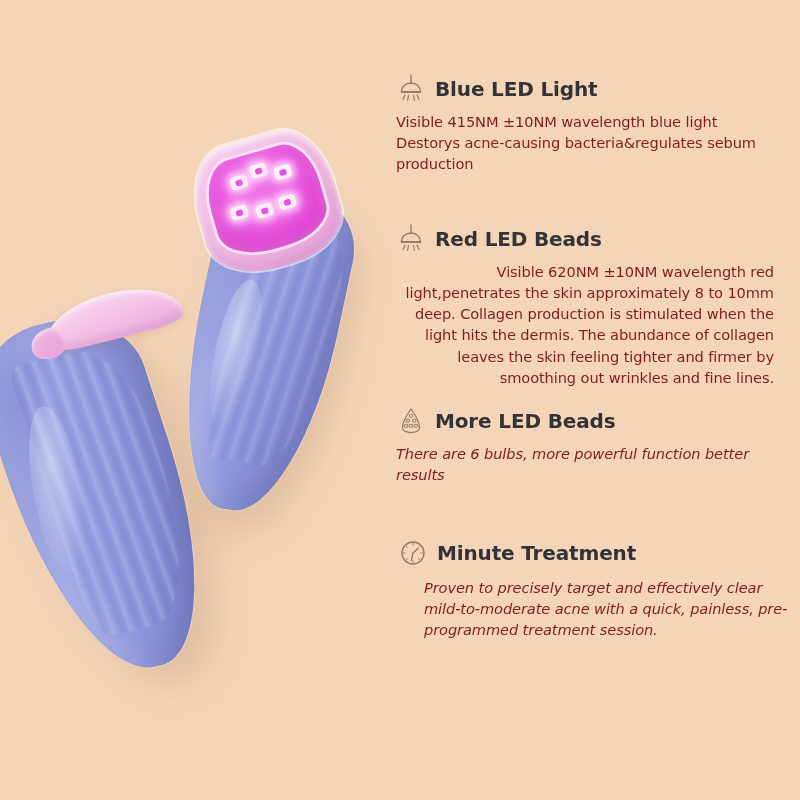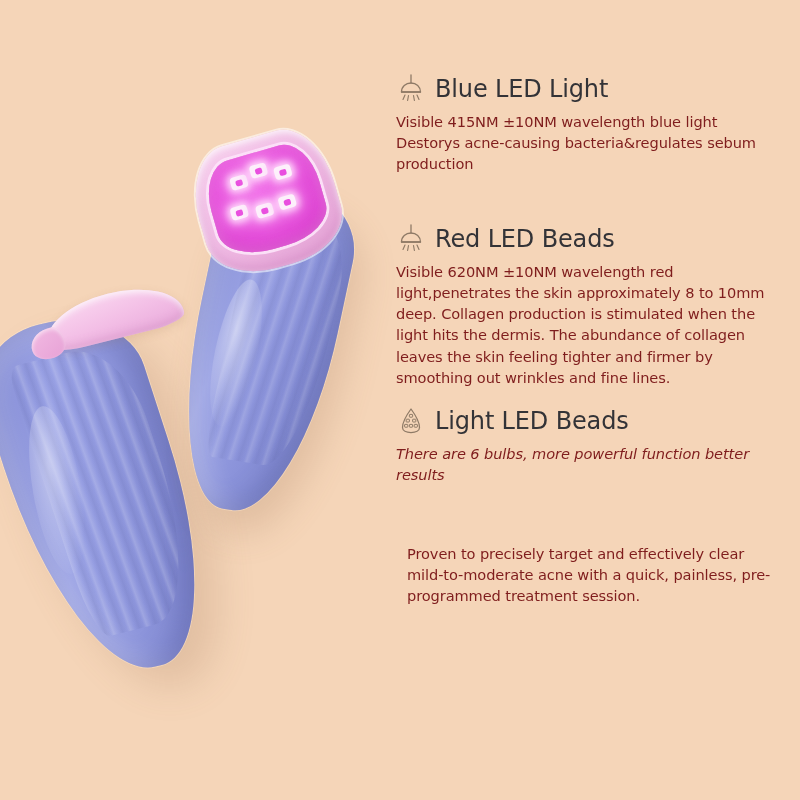--- a/index.html
+++ b/index.html
@@ -265,50 +265,50 @@
   }
 
   .feat-icon {
     width:30px; height:32px;
     flex:0 0 30px;
     display:block;
     color:#8e7a66;
   }
 
   .feat-title {
-    font-size:24px;
-    font-weight:normal;
+    font-size:20px;
+    font-weight:bold;
     color:#333337;
     letter-spacing:-0.15px;
     white-space:nowrap;
     font-family:"DejaVu Sans", sans-serif;
   }
 
   .feat-body {
     margin-top:5px;
     font-size:14.6px;
     line-height:1.45;
     color:#7f1d1d;
     letter-spacing:-0.1px;
     font-family:"DejaVu Sans", sans-serif;
   }
 
   
   #feature-blue   { top:72px; }
   #feature-blue   .feat-body { width:370px; }
 
   #feature-red    { top:222px; }
-  #feature-red    .feat-body { width:378px; }
+  #feature-red    .feat-body { width:378px;text-align:right; }
 
   #feature-beads  { top:404px; }
   #feature-beads  .feat-body { width:390px;font-style:italic; }
 
   #feature-minute { top:536px; }
   #feature-minute .feat-head-offset { padding-left:2px; }
-  #feature-minute .feat-body { width:368px; margin-left:11px; margin-top:7px; }
+  #feature-minute .feat-body { width:368px; margin-left:28px; margin-top:7px;font-style:italic; }
 
 </style>
 </head>
 <body>
 
 <div id="page">
 
   <div id="product-stage">
 
     <div class="device" id="device-rear">
@@ -380,24 +380,40 @@
       <div class="feature-head">
         <svg class="feat-icon" viewBox="0 0 30 32" fill="none">
           <path d="M15 4 C18.3 8.5 23.5 17 23.5 22.5 C23.5 25.6 19.8 27.5 15 27.5 C10.2 27.5 6.5 25.6 6.5 22.5 C6.5 17 11.7 8.5 15 4 Z" stroke="currentColor" stroke-width="1.25" stroke-linejoin="round" fill="none"></path>
           <rect x="13.4" y="9.4" width="3.2" height="2.8" rx="0.5" stroke="currentColor" stroke-width="1" fill="none"></rect>
           <rect x="10.2" y="14.2" width="3.2" height="2.8" rx="0.5" stroke="currentColor" stroke-width="1" fill="none"></rect>
           <rect x="16.6" y="14.2" width="3.2" height="2.8" rx="0.5" stroke="currentColor" stroke-width="1" fill="none"></rect>
           <rect x="8.6" y="19.4" width="3.2" height="2.8" rx="0.5" stroke="currentColor" stroke-width="1" fill="none"></rect>
           <rect x="13.4" y="19.4" width="3.2" height="2.8" rx="0.5" stroke="currentColor" stroke-width="1" fill="none"></rect>
           <rect x="18.2" y="19.4" width="3.2" height="2.8" rx="0.5" stroke="currentColor" stroke-width="1" fill="none"></rect>
         </svg>
-        <span class="feat-title">Light LED Beads</span>
+        <span class="feat-title">More LED Beads</span>
       </div>
       <div class="feat-body">There are 6 bulbs, more powerful function better results</div>
     </div>
 
     <div class="feature" id="feature-minute">
+      <div class="feature-head feat-head-offset">
+        <svg class="feat-icon" viewBox="0 0 30 32" fill="none">
+          <circle cx="15" cy="16" r="11" stroke="currentColor" stroke-width="1.3" fill="none"></circle>
+          <line x1="15" y1="16" x2="20" y2="11.5" stroke="currentColor" stroke-width="1.3" stroke-linecap="round"></line>
+          <line x1="15" y1="16" x2="13.2" y2="23.5" stroke="currentColor" stroke-width="1.3" stroke-linecap="round"></line>
+          <line x1="15" y1="6.3" x2="15" y2="8" stroke="currentColor" stroke-width="0.9" stroke-linecap="round"></line>
+          <line x1="24.7" y1="16" x2="23" y2="16" stroke="currentColor" stroke-width="0.9" stroke-linecap="round"></line>
+          <line x1="15" y1="25.7" x2="15" y2="24" stroke="currentColor" stroke-width="0.9" stroke-linecap="round"></line>
+          <line x1="5.3" y1="16" x2="7" y2="16" stroke="currentColor" stroke-width="0.9" stroke-linecap="round"></line>
+          <line x1="8.1" y1="9.1" x2="9.3" y2="10.3" stroke="currentColor" stroke-width="0.9" stroke-linecap="round"></line>
+          <line x1="21.9" y1="9.1" x2="20.7" y2="10.3" stroke="currentColor" stroke-width="0.9" stroke-linecap="round"></line>
+          <line x1="8.1" y1="22.9" x2="9.3" y2="21.7" stroke="currentColor" stroke-width="0.9" stroke-linecap="round"></line>
+          <line x1="21.9" y1="22.9" x2="20.7" y2="21.7" stroke="currentColor" stroke-width="0.9" stroke-linecap="round"></line>
+        </svg>
+        <span class="feat-title">Minute Treatment</span>
+      </div>
       <div class="feat-body">Proven to precisely target and effectively clear mild-to-moderate acne with a quick, painless, pre-programmed treatment session.</div>
     </div>
 
   </div>
 
 </div>
 
 </body></html>

